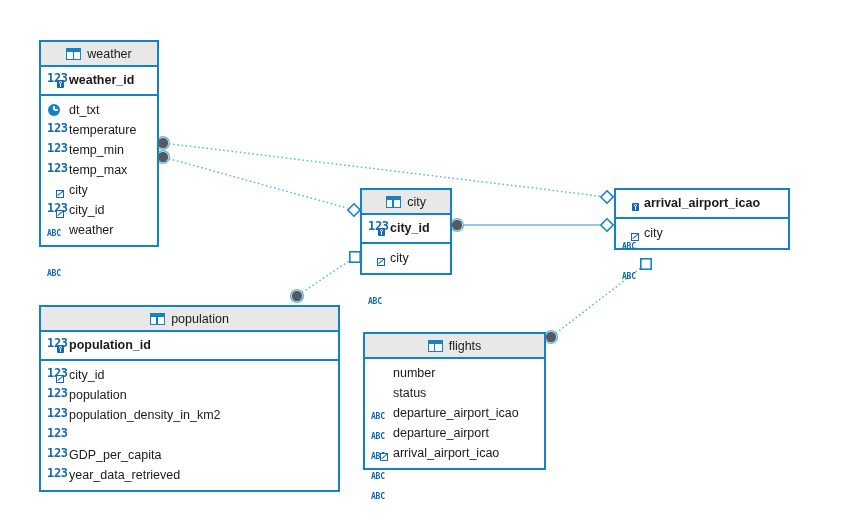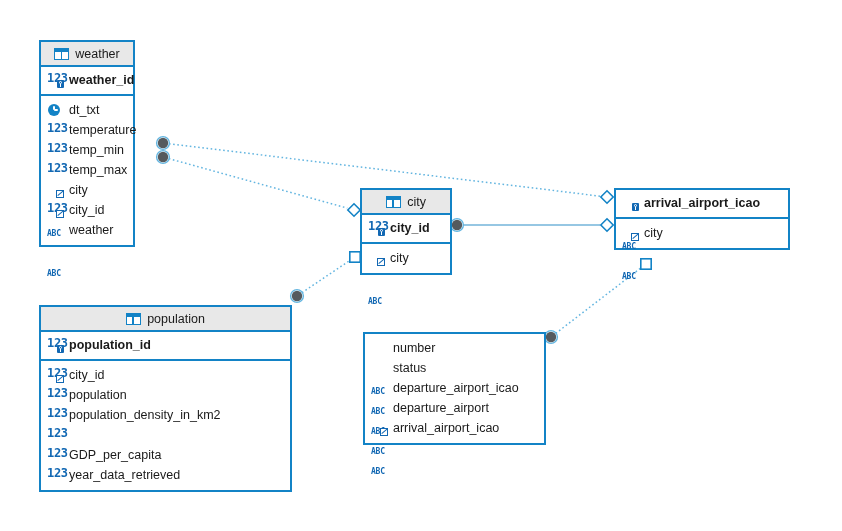--- a/index.html
+++ b/index.html
@@ -209,21 +209,21 @@
       </g>
       <g>
         <line x1="555.7576050307999" y1="333.34415613422743" x2="640.4494607974001" y2="268.26515117673466" stroke="#63b5e0" stroke-width="1.5" stroke-dasharray="1.6 2.6"></line>
         <circle cx="551" cy="337" r="6.4" fill="none" stroke="#63b5e0" stroke-width="1.4"></circle>
         <circle cx="551" cy="337" r="5.2" fill="#555a5e"></circle>
         <rect x="640.8" y="258.8" width="10.4" height="10.4" fill="#ffffff" stroke="#1383c6" stroke-width="1.6"></rect>
       </g>
     </svg>
 
   <div id="nodes">
-      <div class="table-node" style="left: 39px; top: 40px; width: 96px;">
+      <div class="table-node" style="left: 39px; top: 40px; width: 120px;">
         <div class="tbl-header">
           <span class="tbl-glyph"></span>
           <span>weather</span>
         </div>
         <div class="tbl-pk-section">
           <div class="col-row pk">
             <span class="ticon">
               <span class="num">123</span>
               <span class="badge-key"></span>
             </span>
@@ -314,21 +314,21 @@
         <div class="tbl-cols-section">
           <div class="col-row">
             <span class="ticon">
               <span class="abc">ABC</span>
               <span class="badge-fk"></span>
             </span>
             <span class="col-label">city</span>
           </div>
         </div>
       </div>
-      <div class="table-node" style="left: 39px; top: 305px; width: 253px;">
+      <div class="table-node" style="left: 39px; top: 305px; width: 301px;">
         <div class="tbl-header">
           <span class="tbl-glyph"></span>
           <span>population</span>
         </div>
         <div class="tbl-pk-section">
           <div class="col-row pk">
             <span class="ticon">
               <span class="num">123</span>
               <span class="badge-key"></span>
             </span>
@@ -368,20 +368,24 @@
           </div>
           <div class="col-row">
             <span class="ticon">
               <span class="num">123</span>
             </span>
             <span class="col-label">year_data_retrieved</span>
           </div>
         </div>
       </div>
       <div class="table-node" style="left: 363px; top: 332px; width: 183px;">
+        <div class="tbl-header">
+          <span class="tbl-glyph"></span>
+          <span>flights</span>
+        </div>
         <div class="tbl-cols-section">
           <div class="col-row">
             <span class="ticon">
               <span class="abc">ABC</span>
             </span>
             <span class="col-label">number</span>
           </div>
           <div class="col-row">
             <span class="ticon">
               <span class="abc">ABC</span>

